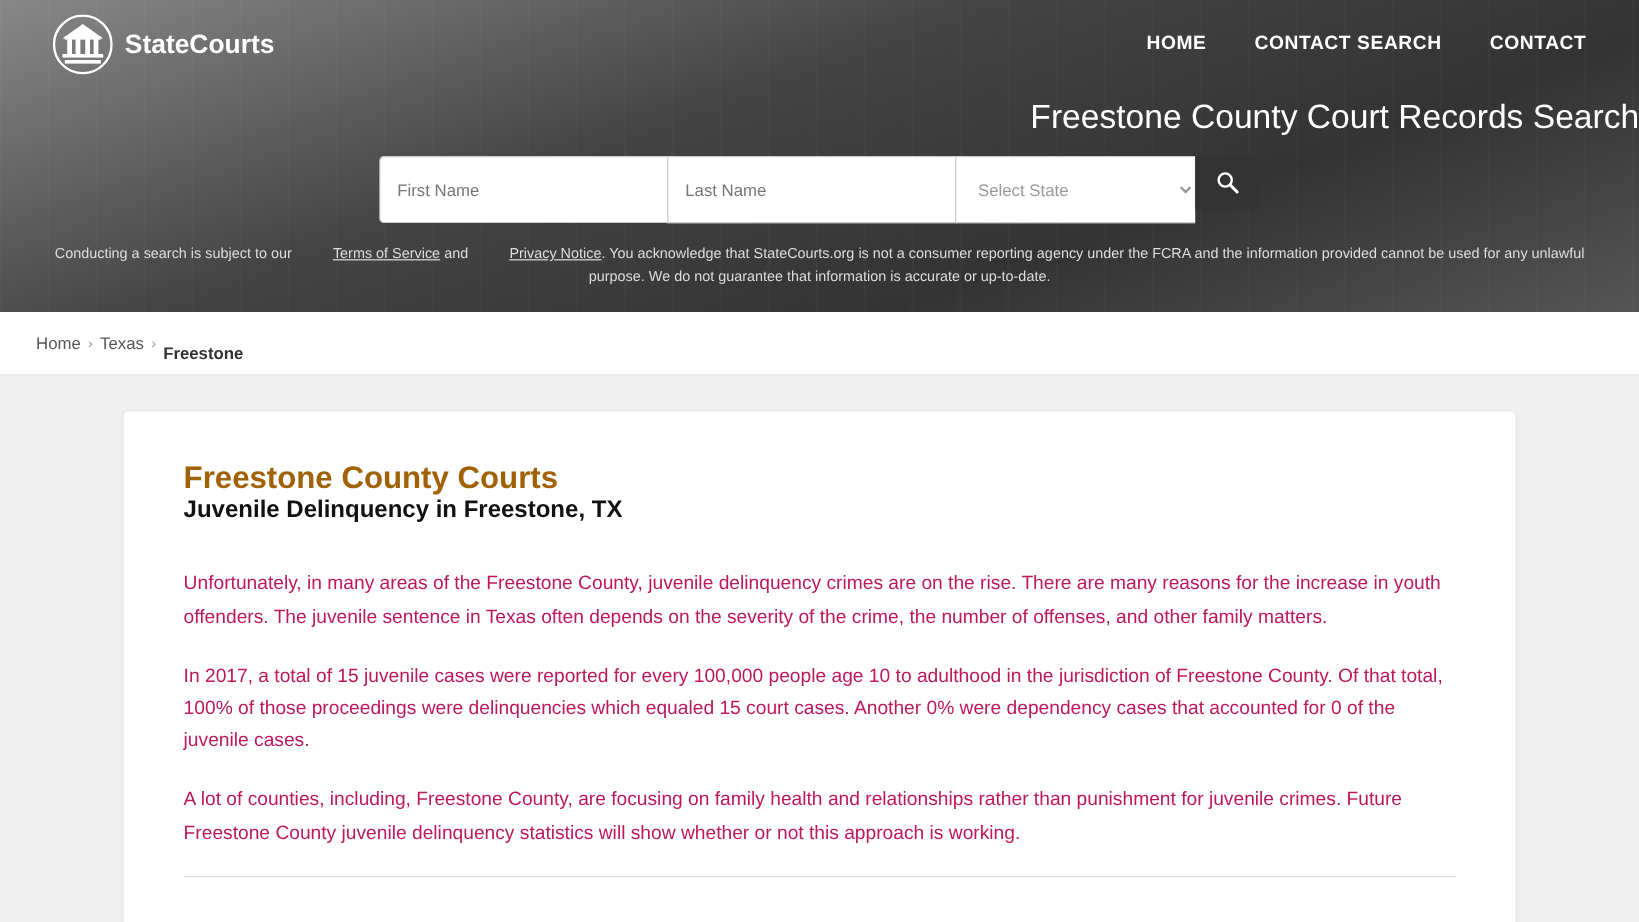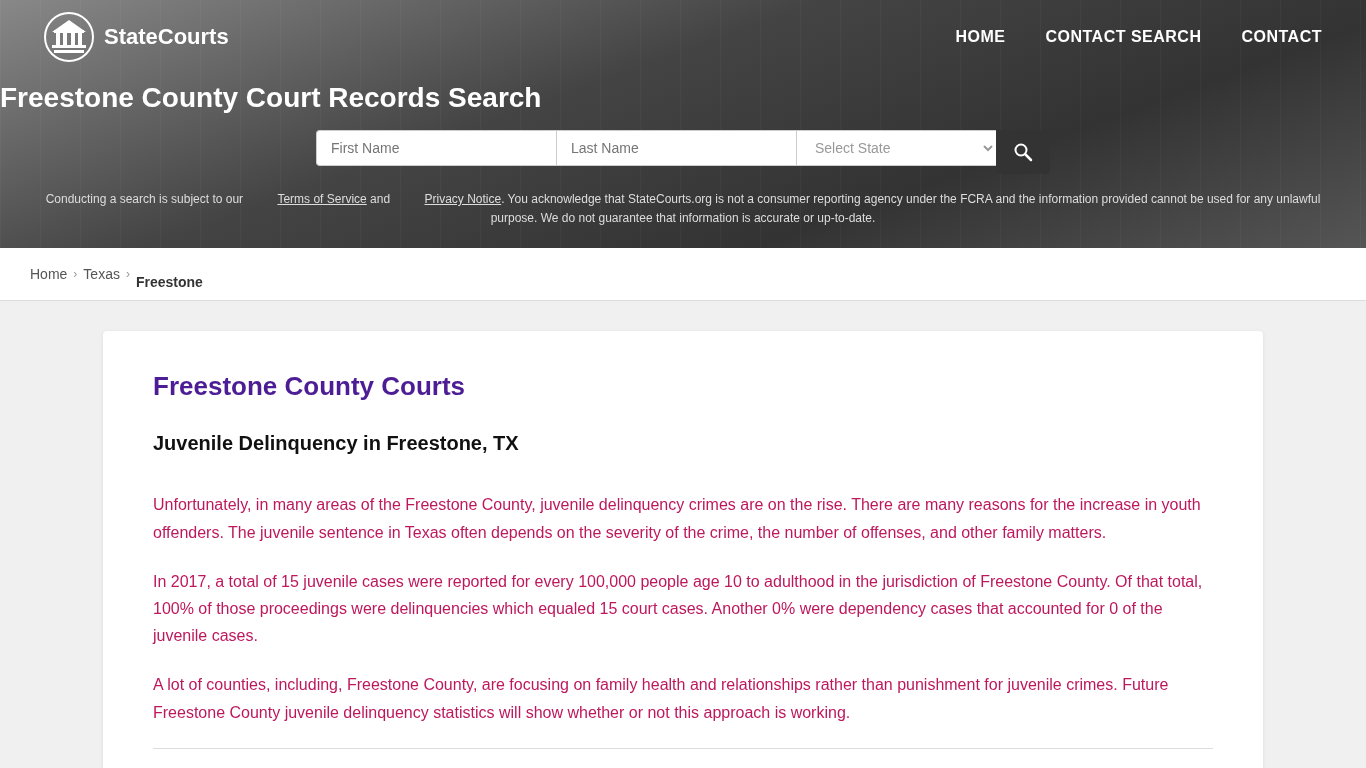--- a/index.html
+++ b/index.html
@@ -54,37 +54,37 @@
     .nav-links a {
       color: #fff;
       text-decoration: none;
       font-size: 16px;
       font-weight: 600;
       letter-spacing: 0.5px;
     }
 
     
     .page-title {
-      text-align: left;
+      text-align: right;
       color: #fff;
       font-size: 28px;
-      font-weight: bold;
+      font-weight: normal;
       padding: 8px 0 16px 0;
     }
 
     
     .search-bar {
       display: flex;
       justify-content: center;
       gap: 0;
       padding: 0 20px 16px 20px;
     }
     .search-bar input[type="text"],
     .search-bar select {
-      height: 36px;
+      height: 56px;
       border: 1px solid #ccc;
       padding: 0 14px;
       font-size: 14px;
       outline: none;
       background: #fff;
     }
     .search-bar input[type="text"]:first-child {
       border-radius: 4px 0 0 4px;
       width: 240px;
       border-right: none;
@@ -141,22 +141,21 @@
       max-width: 1160px;
       margin: 30px auto;
       background: #fff;
       border-radius: 4px;
       padding: 40px 50px 50px 50px;
       box-shadow: 0 1px 4px rgba(0,0,0,0.08);
     }
     .main-title {
       font-size: 26px;
       font-weight: bold;
-      margin-bottom: 30px;
-      color: #4c1d95;
+      color: #a16207;
     }
     .section-title {
       font-size: 20px;
       font-weight: bold;
       margin-bottom: 36px;
       color: #111;
     }
     .body-text {
       font-size: 16px;
       line-height: 1.7;

